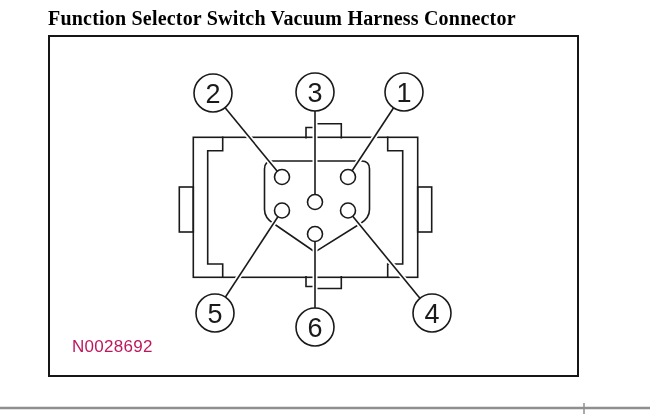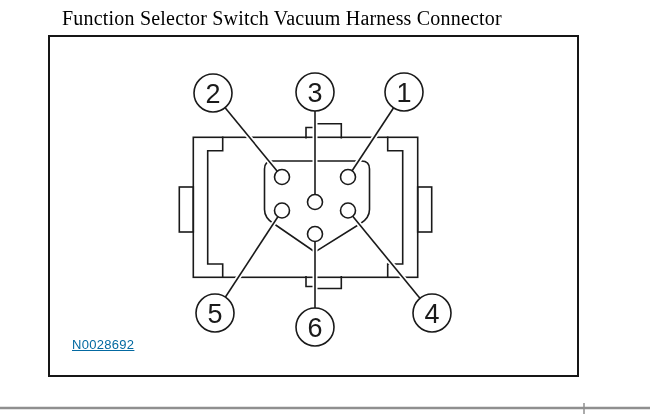--- a/index.html
+++ b/index.html
@@ -6,33 +6,33 @@
   body{
     width:650px;height:414px;
     background:#ffffff;
     position:relative;
     overflow:hidden;
     font-family:"Liberation Sans",sans-serif;
   }
   .page-title{
     position:absolute;left:48px;top:7px;
     font-family:"Liberation Serif",serif;
-    font-weight:400;font-size:20px;letter-spacing:.2px;
-    color:#000;white-space:nowrap;margin-left:14px;
+    font-weight:700;font-size:20px;letter-spacing:.2px;
+    color:#000;white-space:nowrap;
   }
   .figure-frame{
     position:absolute;left:48px;top:35px;
     width:531px;height:342px;
     border:2px solid #161616;
     box-sizing:border-box;
     background:#fff;
   }
   .figure-code{
     position:absolute;left:72px;top:337px;
-    font-size:13px;color:#0369a1;letter-spacing:.3px;text-decoration:underline;
+    font-size:17px;color:#be185d;letter-spacing:.3px;
   }
   .diagram-svg{position:absolute;left:0;top:0;}
 </style>
 </head>
 <body>
 
 <div class="page-title">Function Selector Switch Vacuum Harness Connector</div>
 
 <div class="figure-frame"></div>
 

